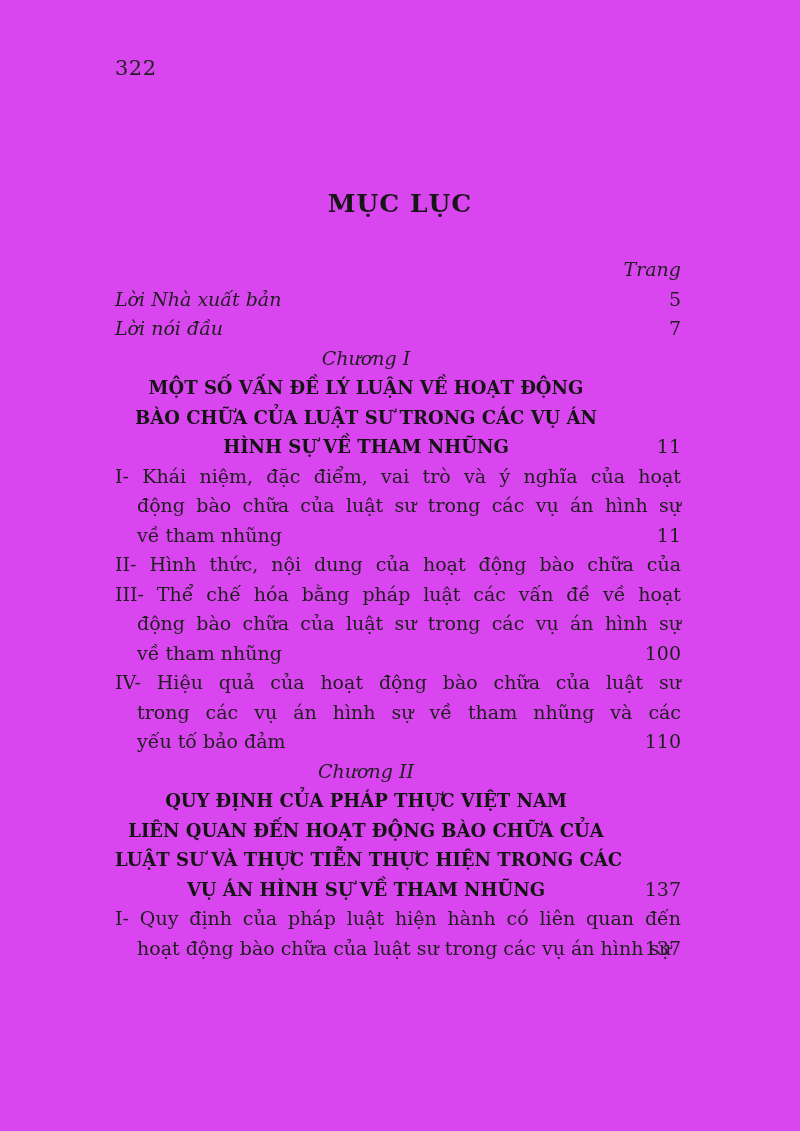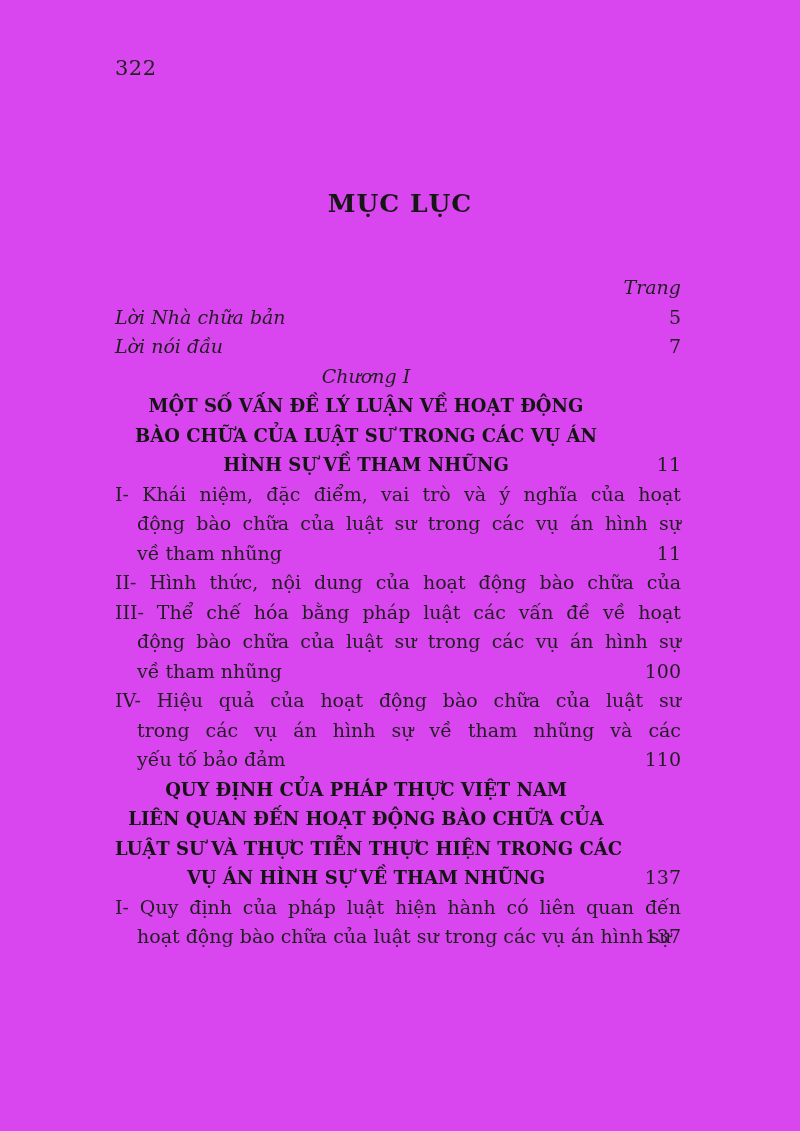--- a/index.html
+++ b/index.html
@@ -26,21 +26,21 @@
     width: 800px;
     text-align: center;
     font-size: 25px;
     font-weight: bold;
     letter-spacing: 1px;
     color: #161616;
   }
   .toc {
     position: absolute;
     left: 115px;
-    top: 273px;
+    top: 255px;
     width: 566px;
   }
   .line {
     position: relative;
     height: 29.5px;
     line-height: 29.5px;
     font-size: 19px;
     white-space: nowrap;
   }
   .line .pg {
@@ -77,21 +77,21 @@
 
   <div class="title">MỤC LỤC</div>
 
   <div class="toc">
 
     <div class="line hdr">
       <span class="t">Trang</span>
     </div>
 
     <div class="line it">
-      <span class="t">Lời Nhà chữa bản</span>
+      <span class="t">Lời Nhà xuất bản</span>
       <span class="pg">5</span>
     </div>
 
     <div class="line it">
       <span class="t">Lời nói đầu</span>
       <span class="pg">7</span>
     </div>
 
     <div class="line center chlabel">
       <span class="t">Chương I</span>
@@ -147,20 +147,23 @@
 
     <div class="line j ind">
       <span class="t">trong các vụ án hình sự về tham nhũng và các</span>
     </div>
 
     <div class="line ind">
       <span class="t">yếu tố bảo đảm</span>
       <span class="pg">110</span>
     </div>
 
+    <div class="line center chlabel">
+      <span class="t">Chương II</span>
+    </div>
 
     <div class="line center chtitle">
       <span class="t">QUY ĐỊNH CỦA PHÁP THỰC VIỆT NAM</span>
     </div>
 
     <div class="line center chtitle">
       <span class="t">LIÊN QUAN ĐẾN HOẠT ĐỘNG BÀO CHỮA CỦA</span>
     </div>
 
     <div class="line center chtitle">

